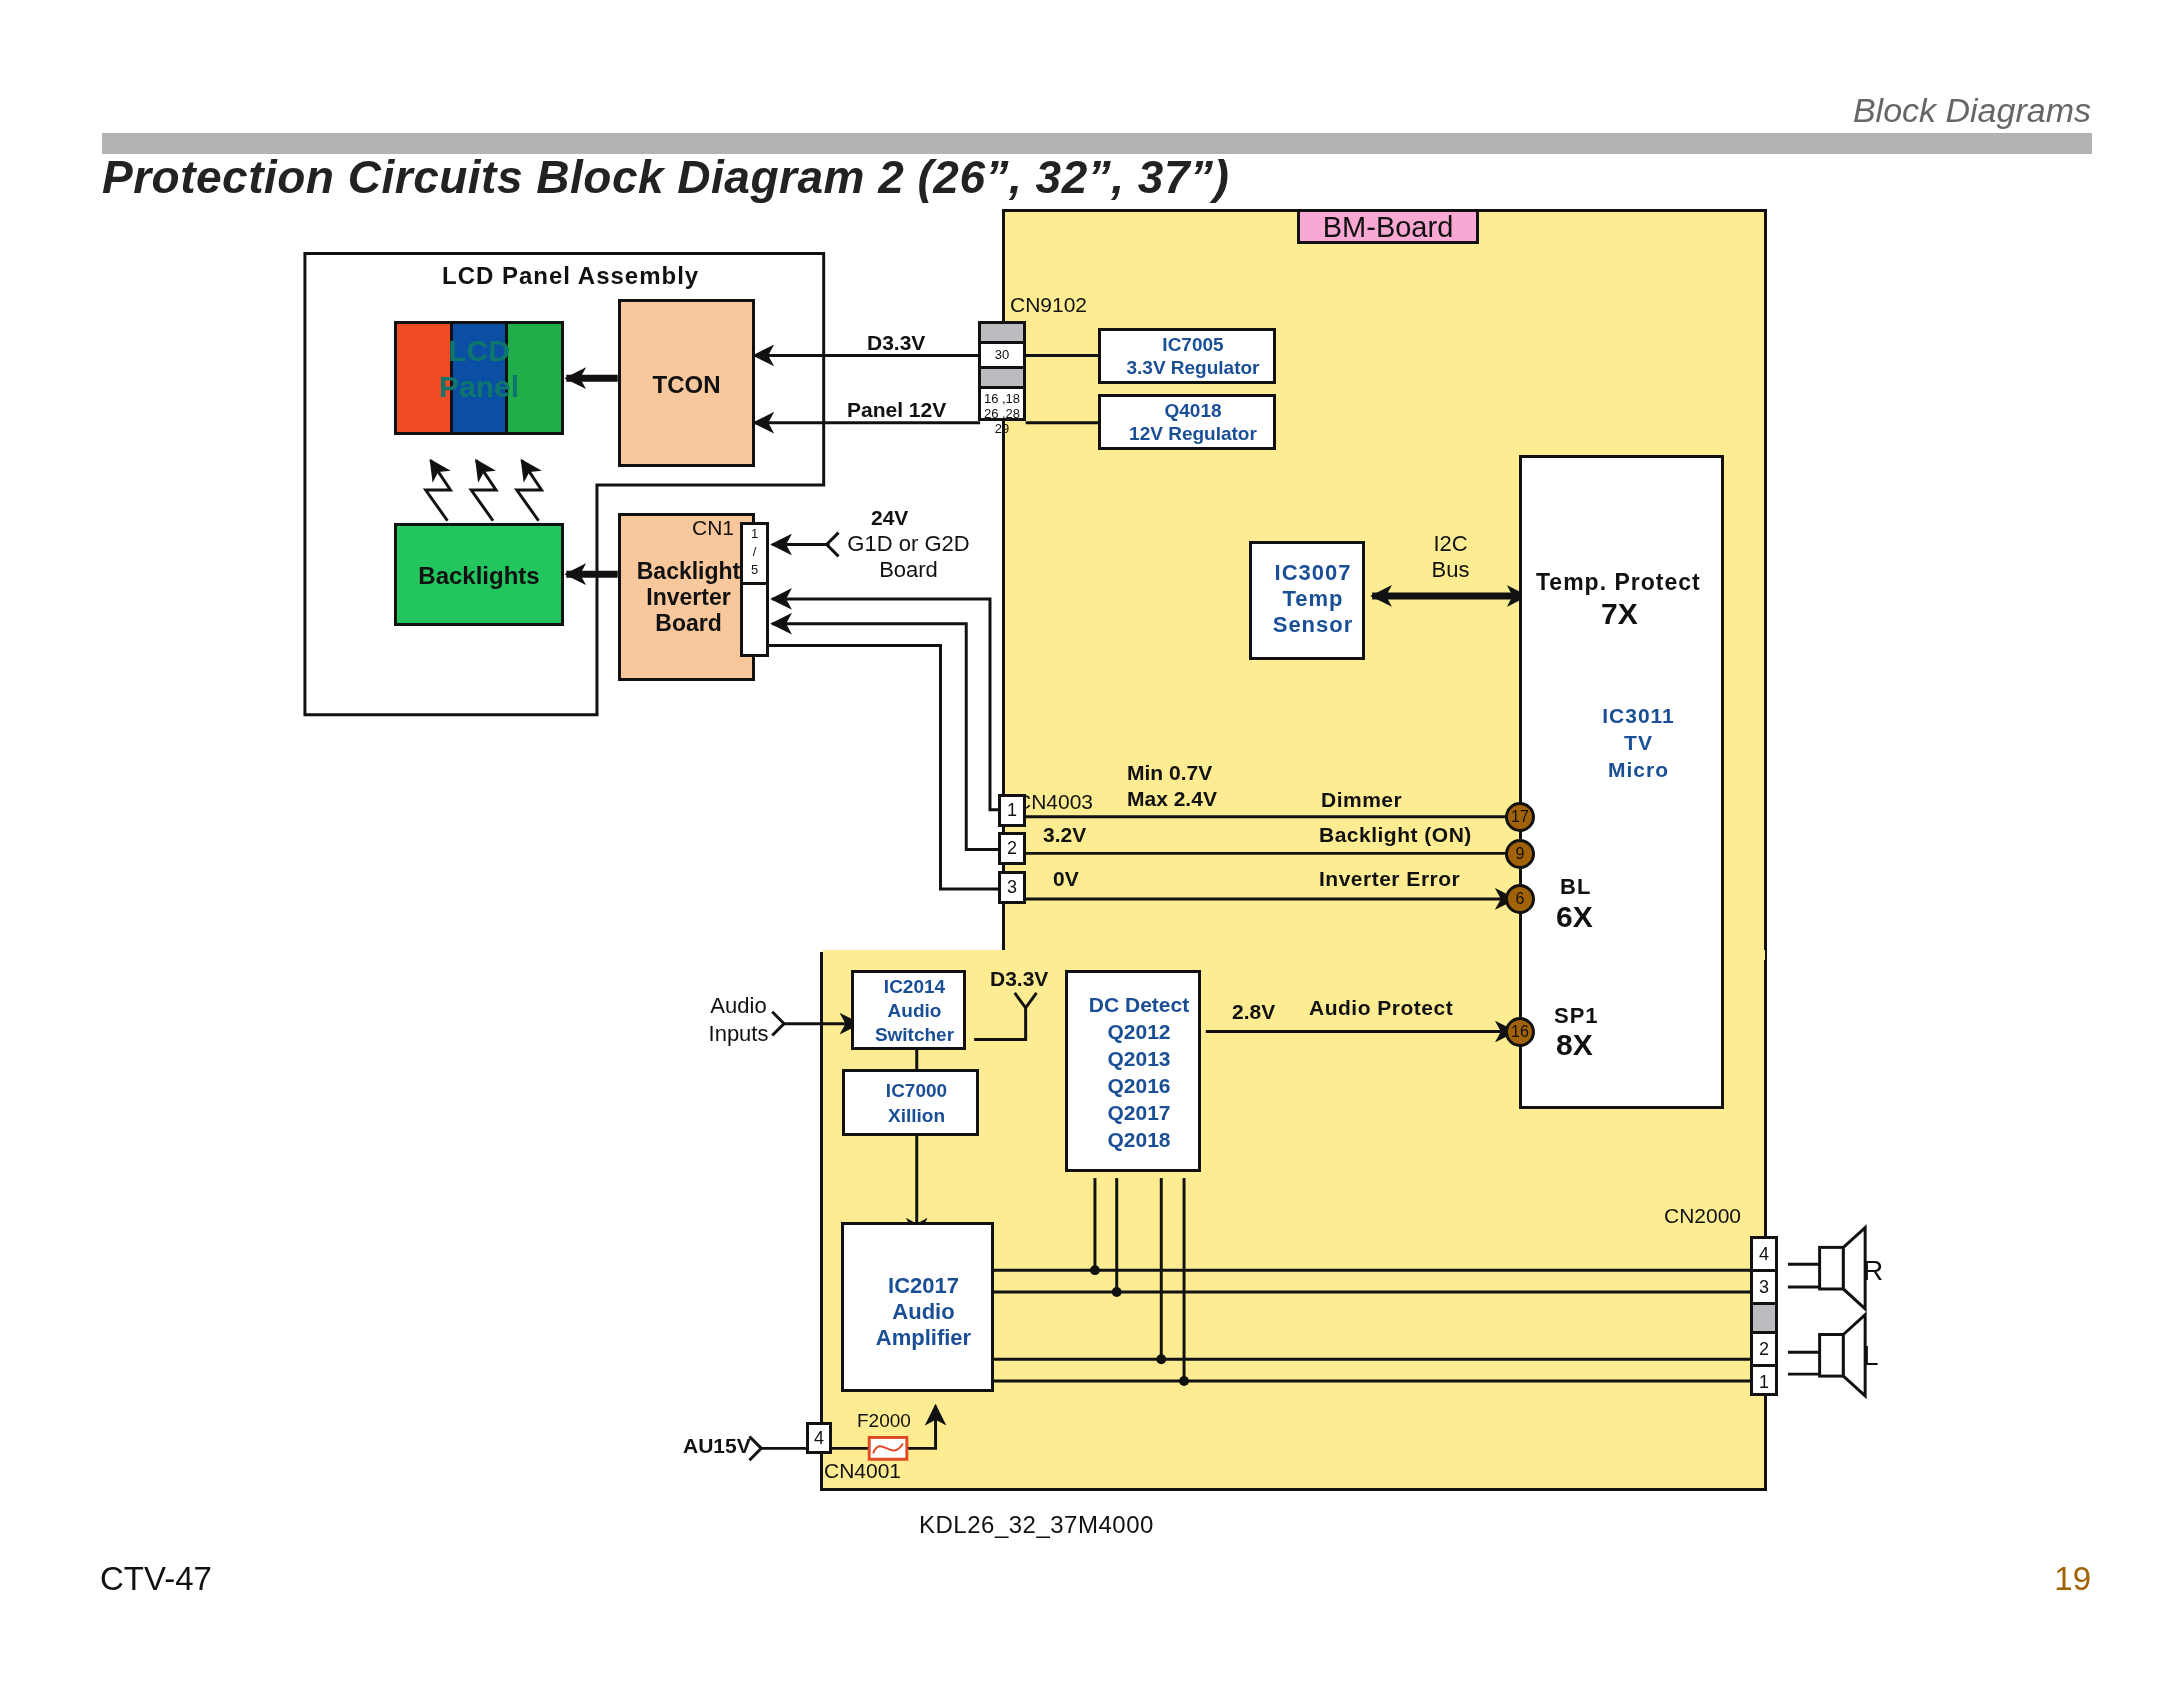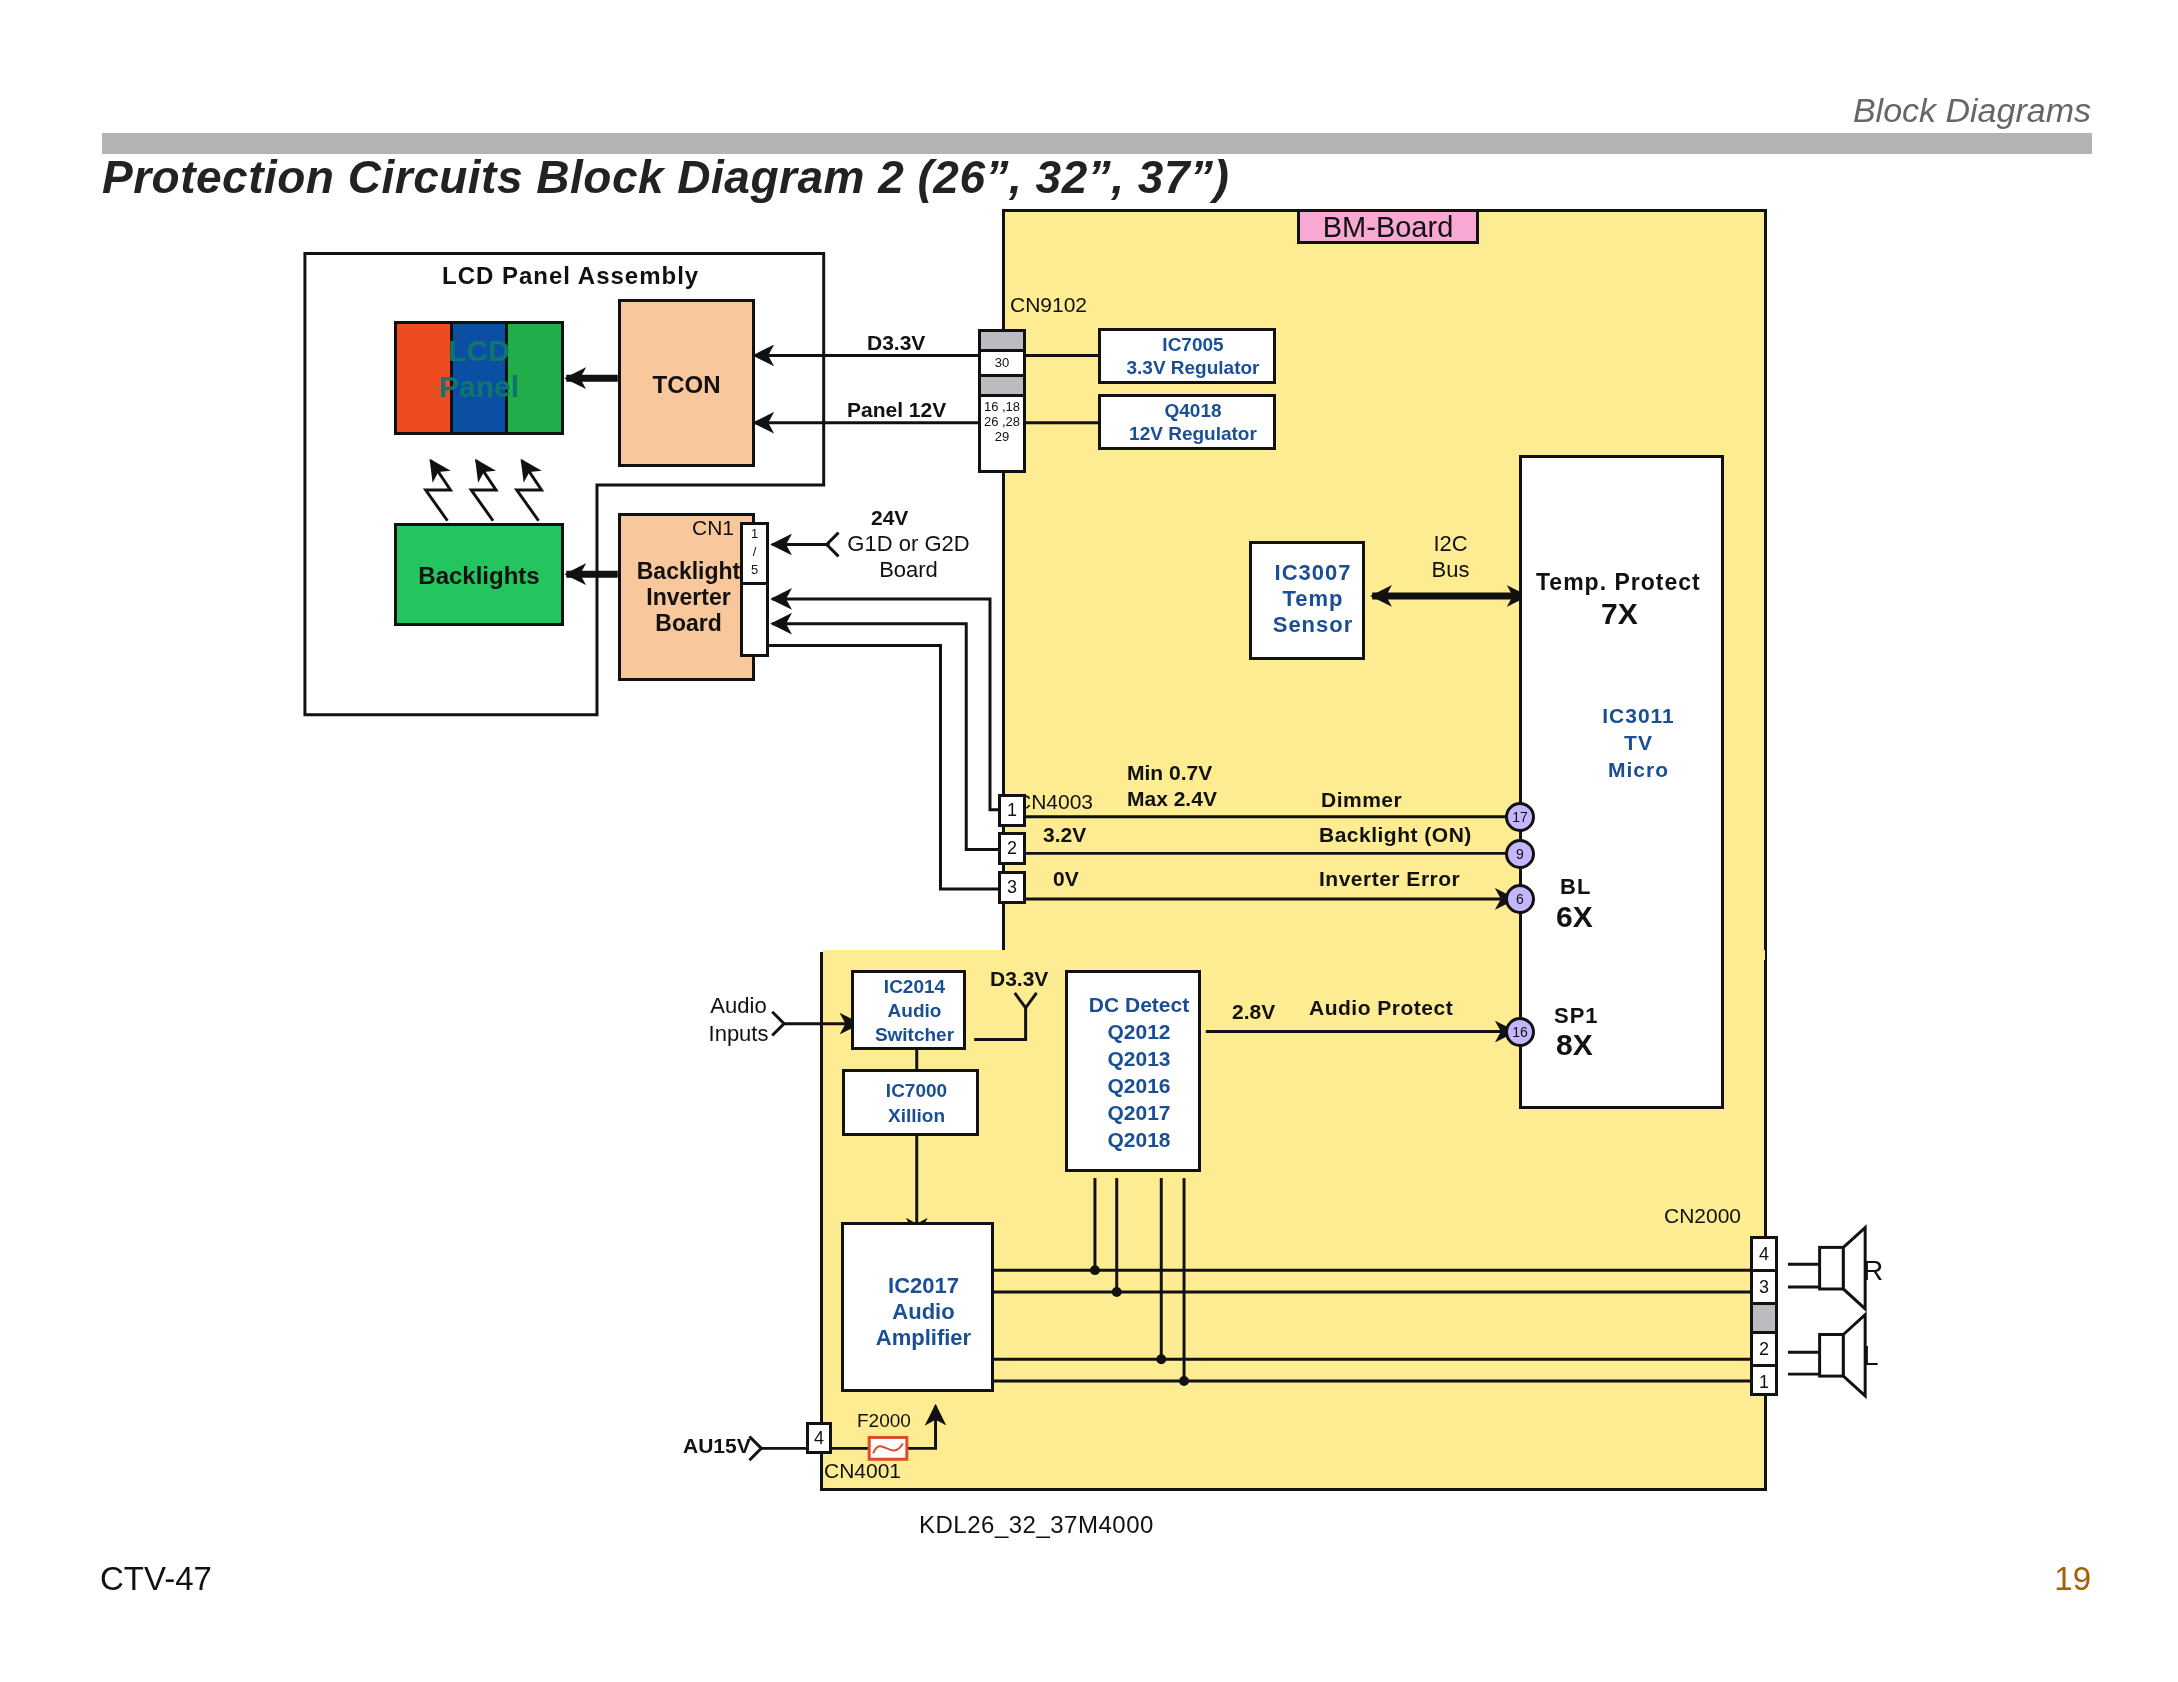--- a/index.html
+++ b/index.html
@@ -32,21 +32,21 @@
   .lcd-panel .r { background: #ef4b23; border-right: 3px solid #111; }
   .lcd-panel .g { background: #0a4fa3; border-right: 3px solid #111; }
   .lcd-panel .bl { background: #20ad4a; }
   .lcd-text { left: 394px; top: 333px; width: 170px; color: #0f766e; font-weight: bold; font-size: 30px; line-height: 36px; text-align: center; }
 
   .white { background: #fff; }
   .conn { position: absolute; background: #fff; border: 3px solid #111; box-sizing: border-box; }
   .conn-gray { background: #babcc0; }
   .pin-num { font-size: 13px; text-align: center; line-height: 15px; }
 
-  .circle-pin { position: absolute; width: 30px; height: 30px; border: 3px solid #111; border-radius: 50%; background: #c4b5fd; box-sizing: border-box; font-size: 14px; text-align: center; line-height: 24px; }
+  .circle-pin { position: absolute; width: 30px; height: 30px; border: 3px solid #111; border-radius: 50%; background: #a16207; box-sizing: border-box; font-size: 16px; text-align: center; line-height: 24px; }
 
   svg.wires { position: absolute; left: 0; top: 0; }
 </style>
 </head>
 <body>
 
 <div class="abs section-label">Block Diagrams</div>
 <div class="abs header-bar"></div>
 <div class="abs page-title">Protection Circuits Block Diagram 2 (26”, 32”, 37”)</div>
 <div class="abs model-label">KDL26_32_37M4000</div>
@@ -182,21 +182,21 @@
 <div class="lbl b" style="left:871px;top:506px;font-size:21px;">24V</div>
 <div class="lbl center" style="left:832px;top:531px;font-size:22px;line-height:26px;width:129px;">
   <div>G1D or G2D</div>
   <div>Board</div>
 </div>
 
 <div class="lbl b" style="left:867px;top:331px;font-size:21px;">D3.3V</div>
 <div class="lbl b" style="left:847px;top:398px;font-size:21px;">Panel 12V</div>
 
 <div class="lbl" style="left:1010px;top:293px;font-size:21px;">CN9102</div>
-<div class="conn" style="left:978px;top:329px;width:48px;height:144px;">
+<div class="conn" style="left:978px;top:321px;width:48px;height:100px;">
   <div class="conn-gray" style="height:17px;border-bottom:3px solid #111;"></div>
   <div class="pin-num" style="height:22px;line-height:22px;">30</div>
   <div class="conn-gray" style="height:17px;border-top:3px solid #111;border-bottom:3px solid #111;"></div>
   <div class="pin-num" style="padding-top:2px;line-height:15px;">
     <div>16 ,18</div>
     <div>26 ,28</div>
     <div>29</div>
   </div>
 </div>
 

